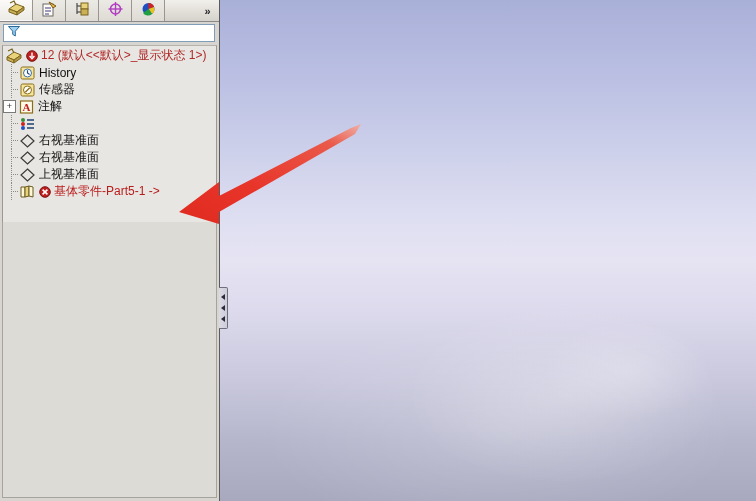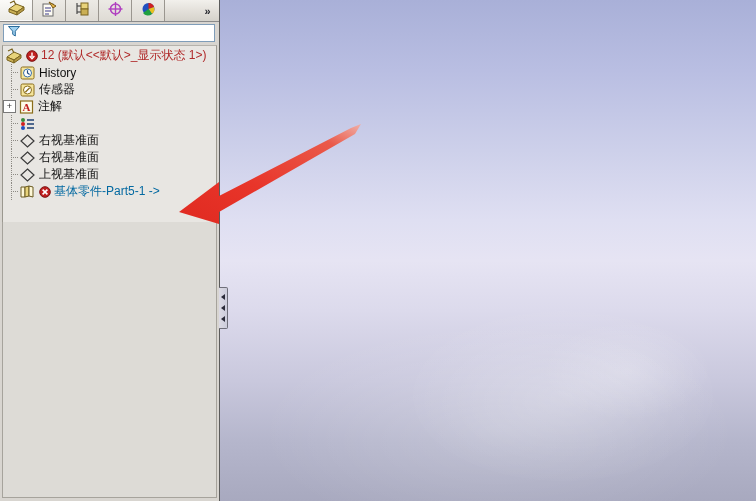--- a/index.html
+++ b/index.html
@@ -152,21 +152,21 @@
     position: relative;
     height: 17px;
     display: flex;
     align-items: center;
     font-size: 12px;
     white-space: nowrap;
     color: #111;
   }
   .row.root { color: #b02a2a; font-size: 12px; padding-left: 3px; }
   .row.selected-part { }
-  .row.selected-part .label { color: #0369a1; text-align: center; }
+  .row.selected-part .label { color: #b91c1c; text-align: center; }
   .indent { display: inline-block; width: 16px; height: 17px; flex: 0 0 auto; position: relative; }
   .guide::before {
     content: "";
     position: absolute;
     left: 8px;
     top: 0;
     bottom: 0;
     border-left: 1px dotted #8d8a84;
   }
   .guide-elbow::after {

